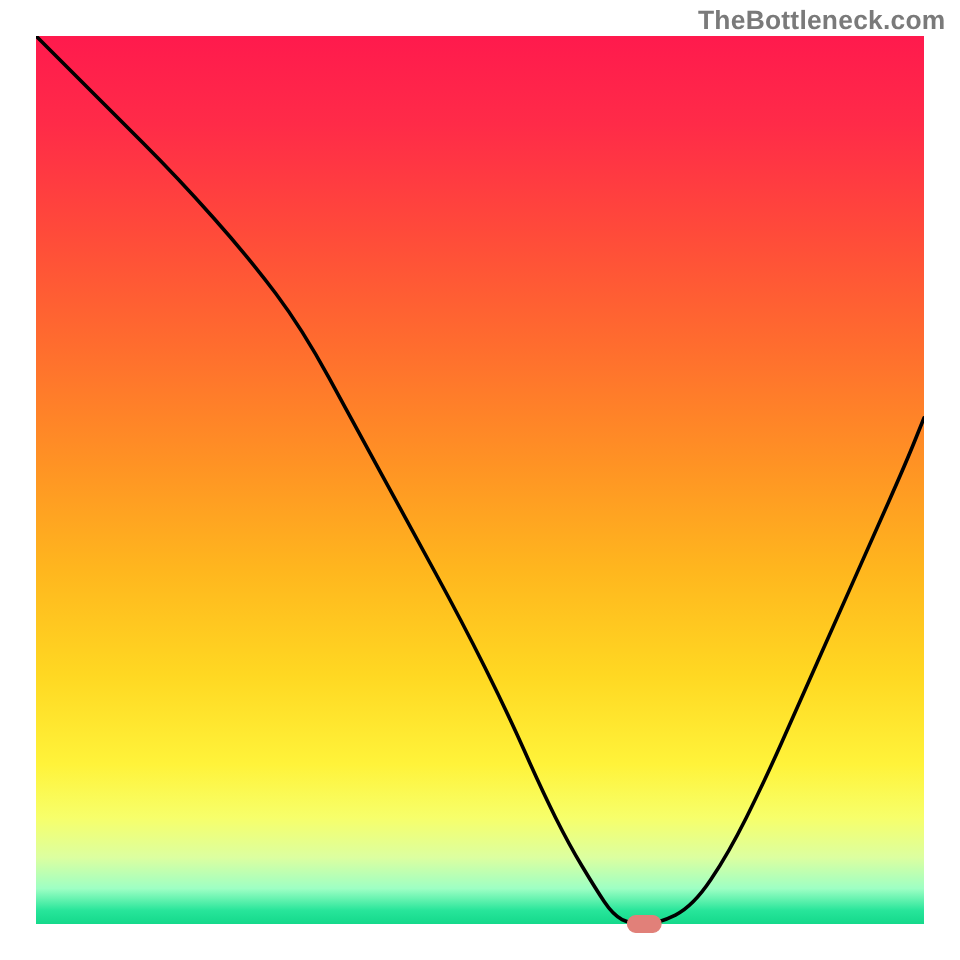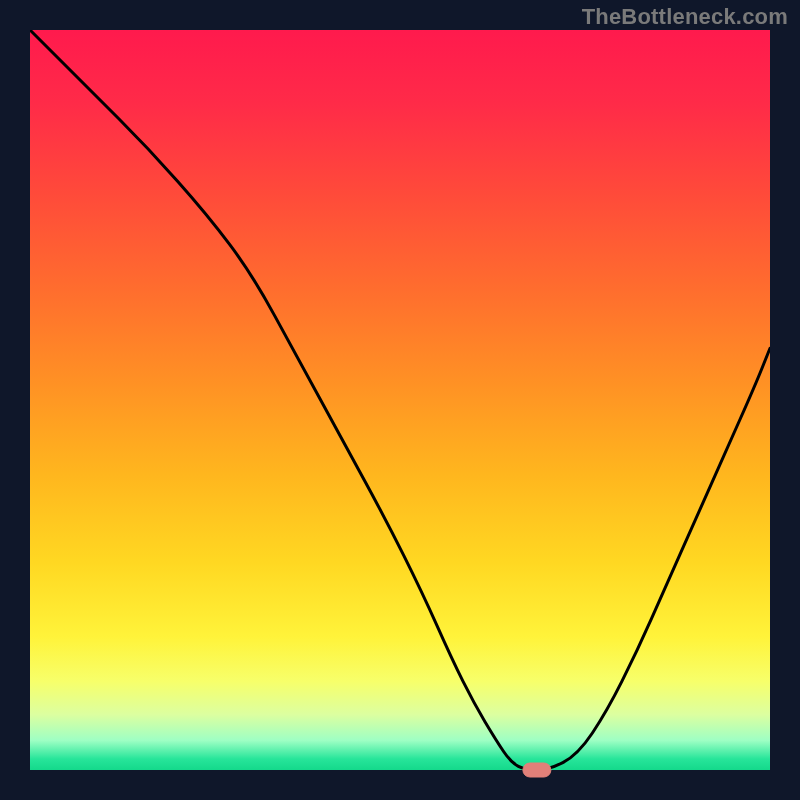--- a/index.html
+++ b/index.html
@@ -8,21 +8,21 @@
     width: 800px;
     height: 800px;
     background: #000;
     overflow: hidden;
     font-family: Arial, Helvetica, sans-serif;
   }
   .frame {
     position: relative;
     width: 800px;
     height: 800px;
-    background: #0f172a;
+    background: #ffffff;
   }
   .attribution {
     position: absolute;
     top: 4px;
     right: 12px;
     color: #7a7a7a;
     font-size: 22px;
     font-weight: 600;
     letter-spacing: 0.2px;
     user-select: none;

